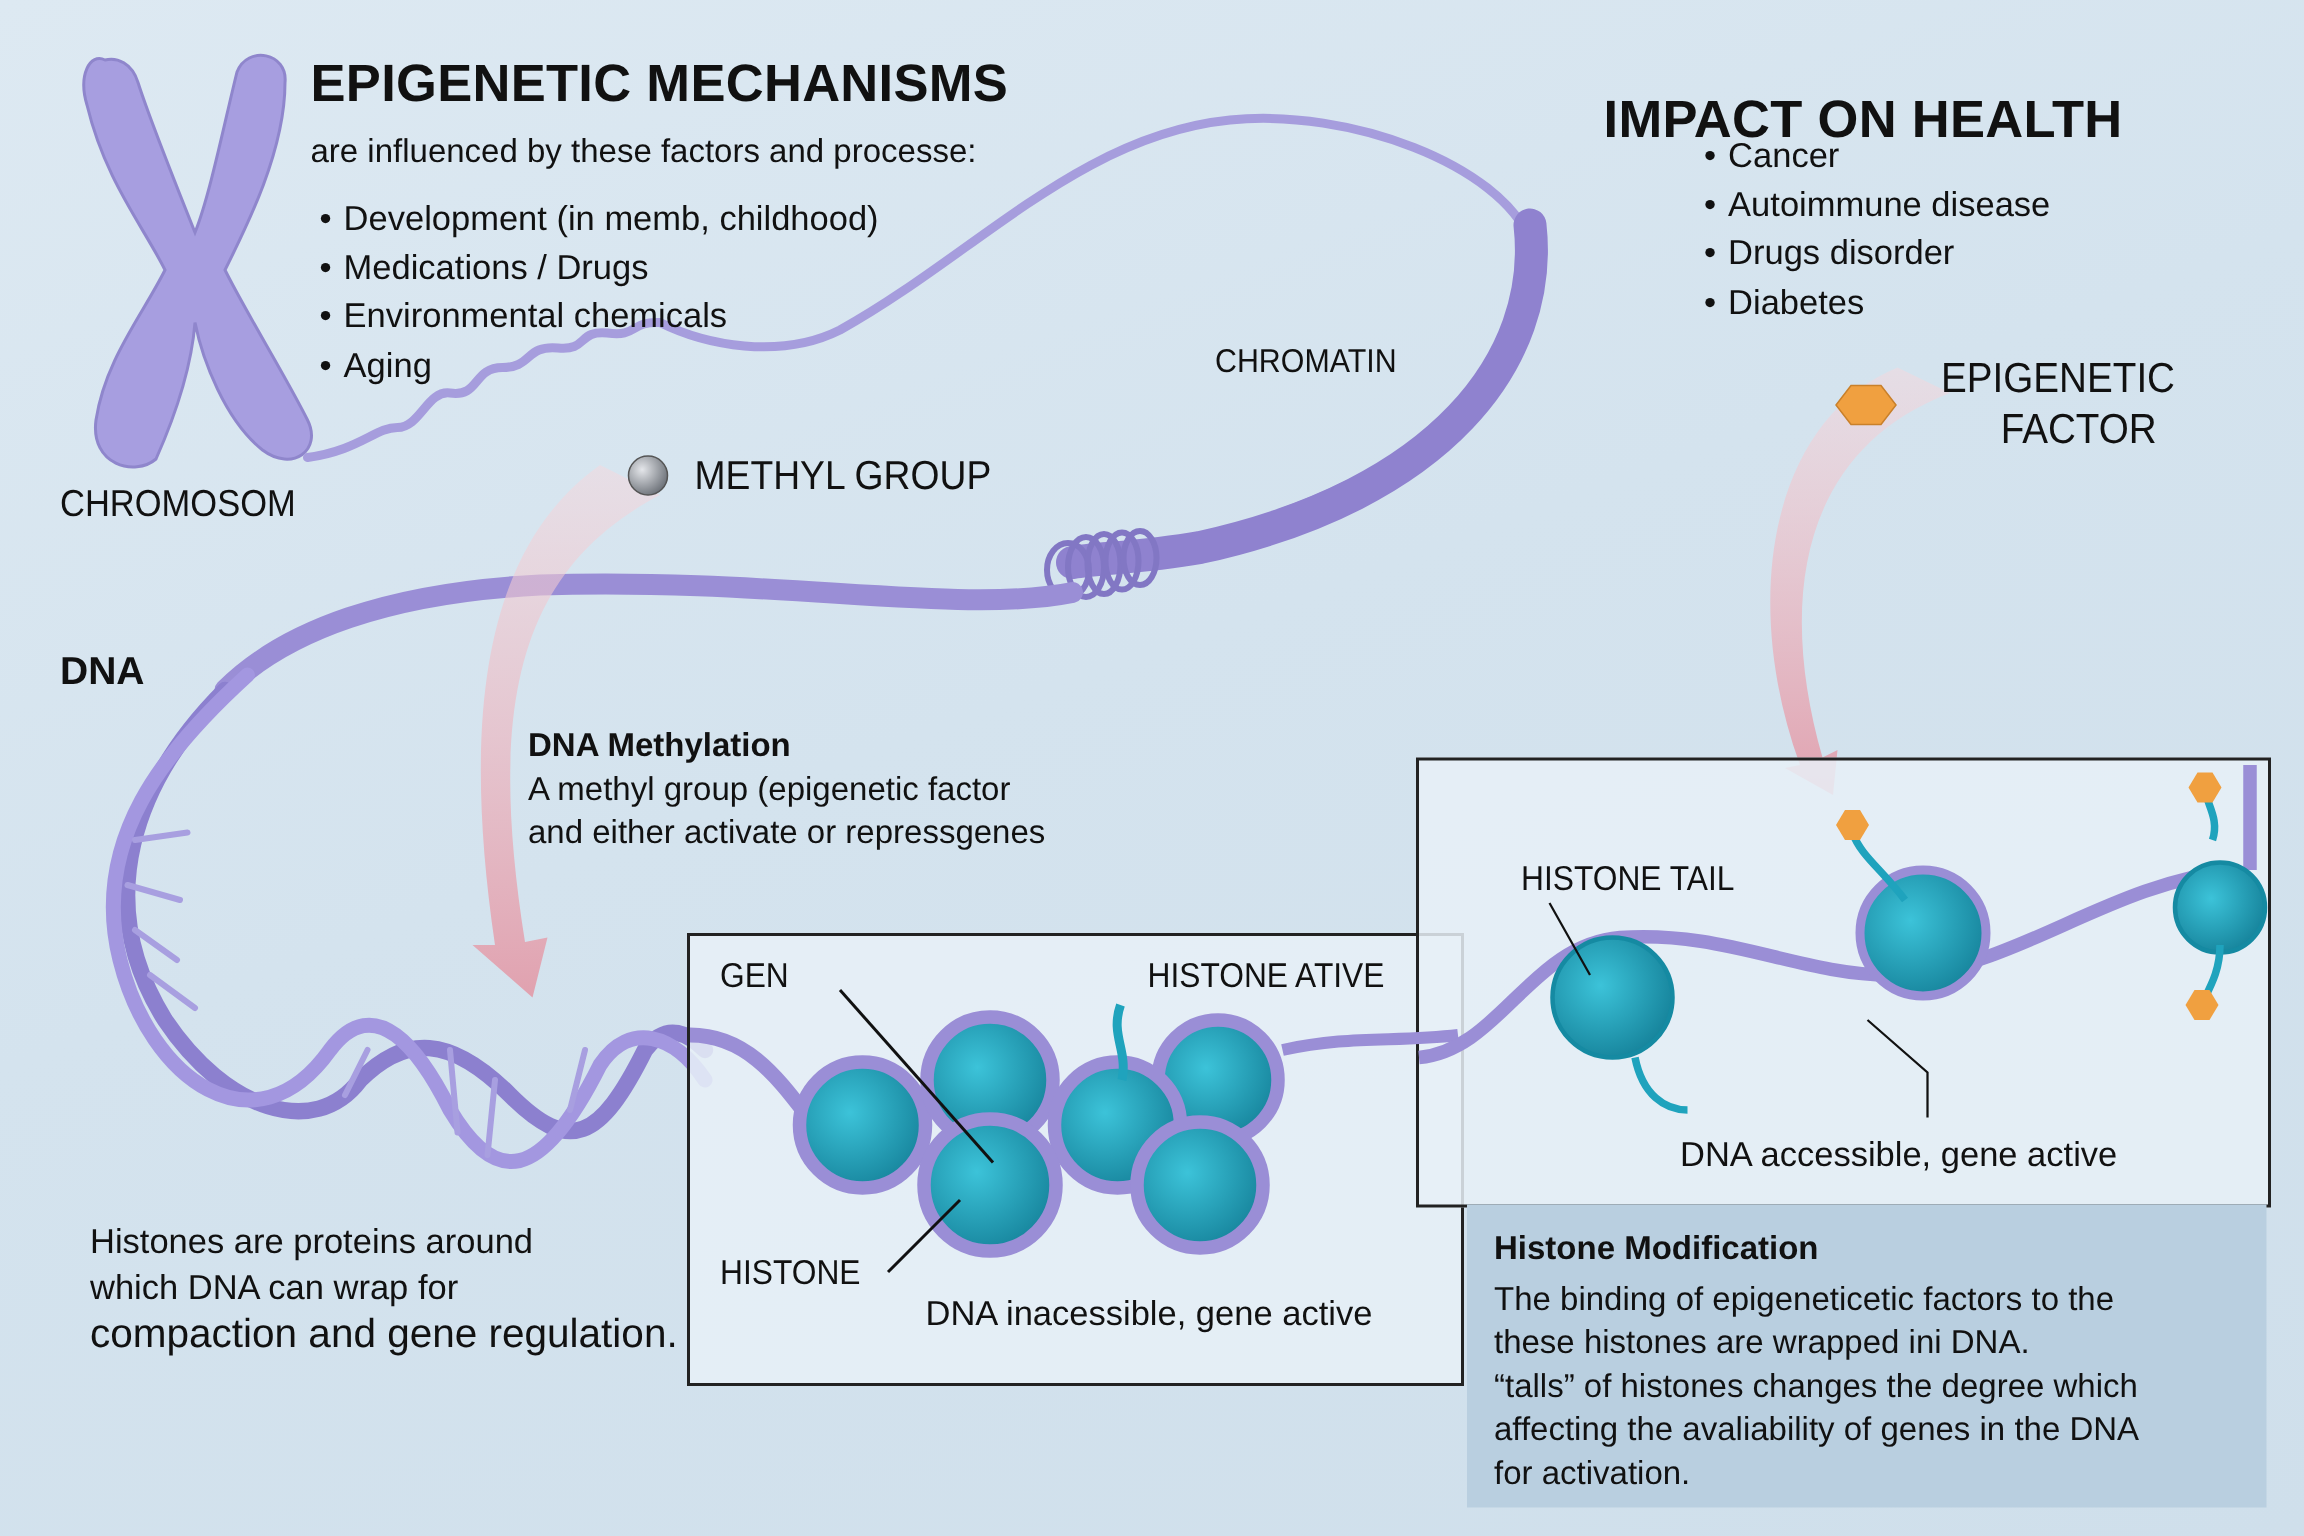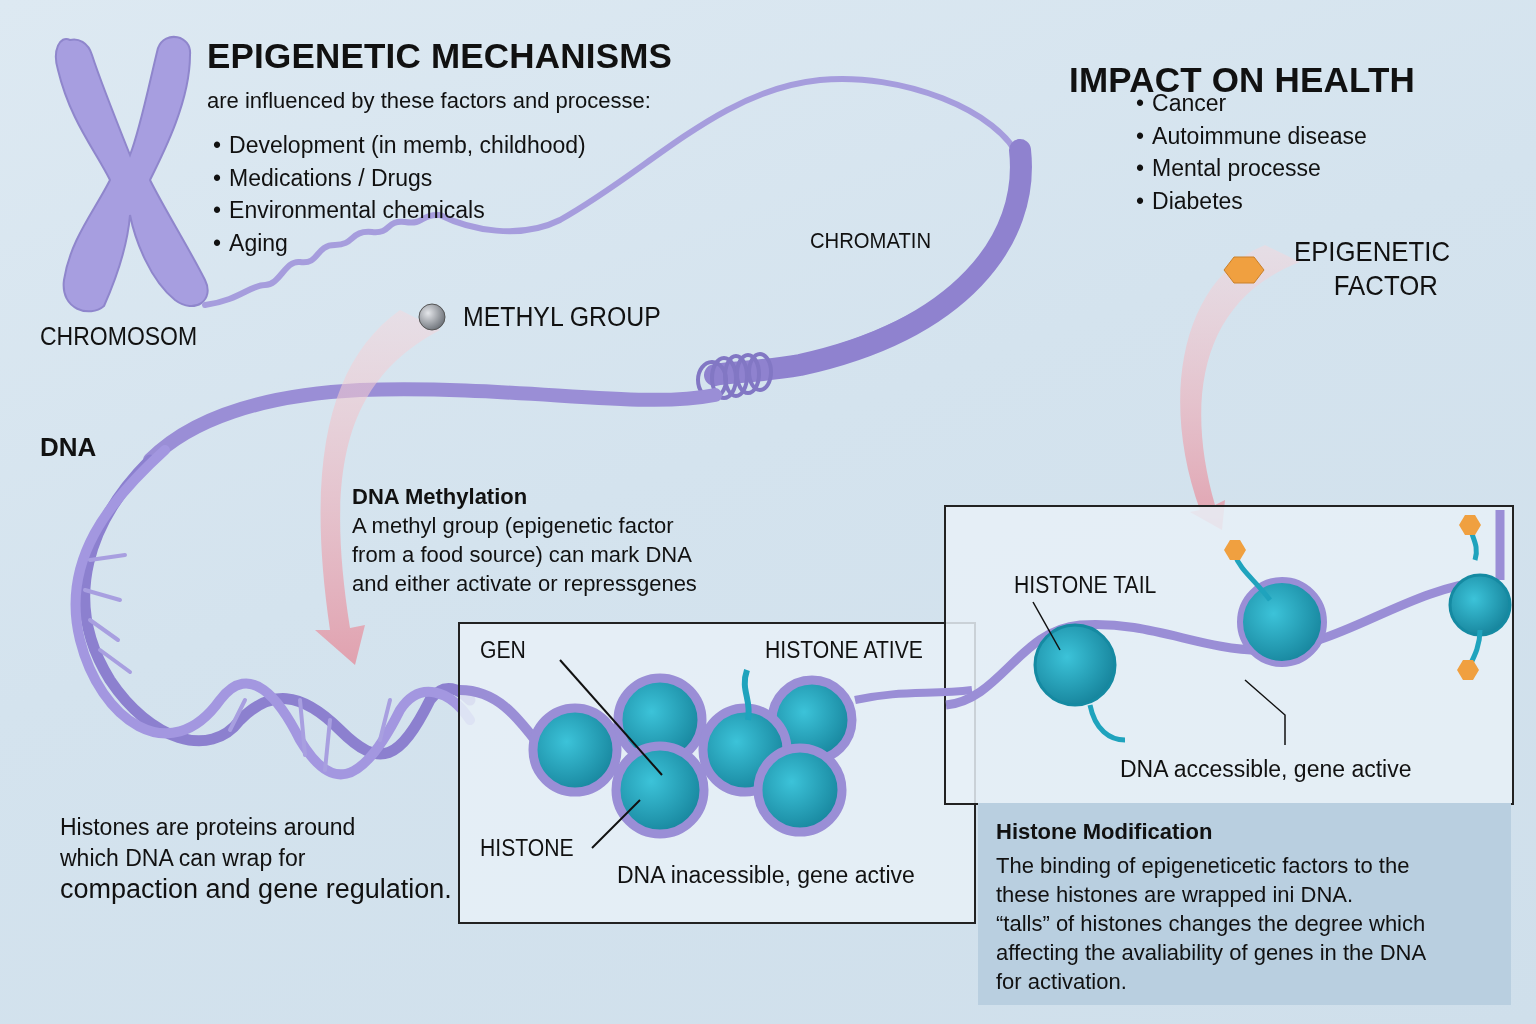--- a/index.html
+++ b/index.html
@@ -121,37 +121,36 @@
   <li>Development (in memb, childhood)</li>
   <li>Medications / Drugs</li>
   <li>Environmental chemicals</li>
   <li>Aging</li>
 </ul>
 
 <div class="abs title" style="left:1069px; top:36px;margin-top:24px;">IMPACT ON HEALTH</div>
 <ul class="abs bul" style="left:1136px; top:87px;">
   <li>Cancer</li>
   <li>Autoimmune disease</li>
-  <li>Mental processe</li>
+  <li>Drugs disorder</li>
   <li>Diabetes</li>
 </ul>
 
 <div class="abs lbl-cond" style="left:40px; top:322px;">CHROMOSOM</div>
 <div class="abs lbl-cond" style="left:810px; top:228px; font-size:22px;">CHROMATIN</div>
 <div class="abs lbl-cond" style="left:463px; top:302px; font-size:27px;">METHYL GROUP</div>
 <div class="abs lbl-cond" style="left:1294px; top:235px; font-size:28px; text-align:center; line-height:34px;">
   <div>EPIGENETIC</div>
   <div style="padding-left:30px;">FACTOR</div>
 </div>
 <div class="abs" style="left:40px; top:432px; font-size:26px; font-weight:bold;">DNA</div>
 
 <div class="abs" style="left:352px; top:482px;">
   <div style="font-size:22px; font-weight:bold; line-height:29px;">DNA Methylation</div>
   <div class="para">A methyl group  (epigenetic factor</div>
-  <div class="para">from a food source)  can mark DNA</div>
   <div class="para">and either activate or repressgenes</div>
 </div>
 
 <div class="abs" style="left:60px; top:812px;">
   <div style="font-size:23px; line-height:31px;">Histones are proteins around</div>
   <div style="font-size:23px; line-height:31px;">which DNA can wrap for</div>
   <div style="font-size:27px; line-height:31px;">compaction and gene regulation.</div>
 </div>
 
 <div class="abs lbl-cond" style="left:480px; top:637px; font-size:23px;">GEN</div>

